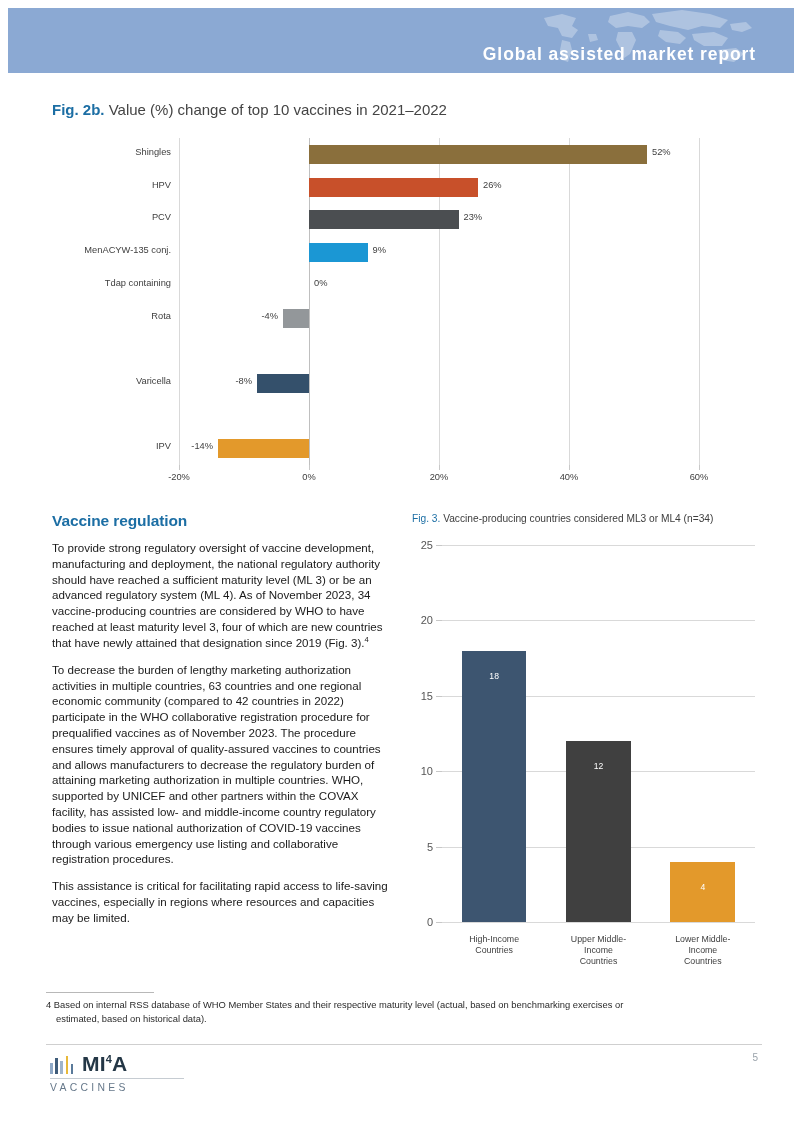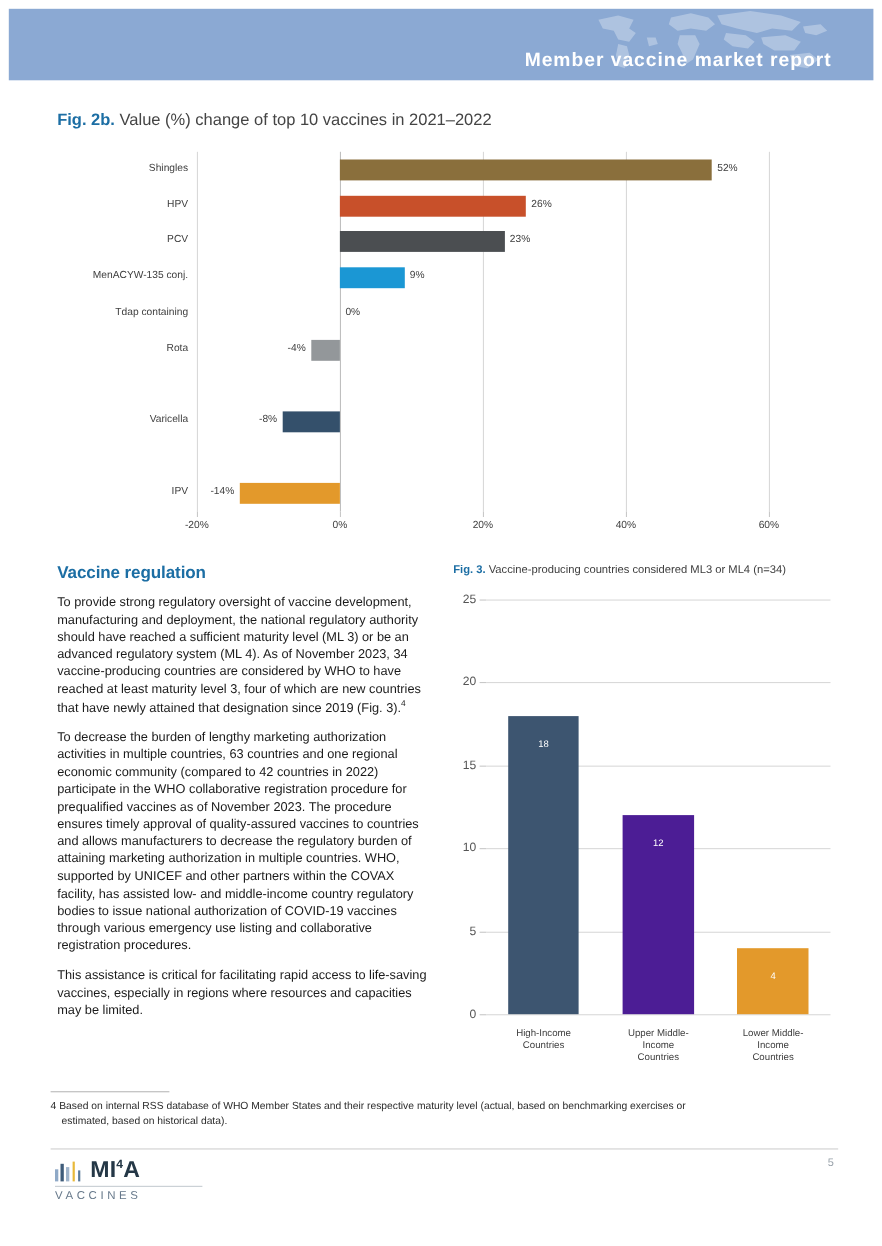--- a/index.html
+++ b/index.html
@@ -83,21 +83,21 @@
     font-size: 11.6px; line-height: 1.365; color: #1a1a1a;
     margin-bottom: 11px; text-align: left;
   }
   .para sup { font-size: 7.6px; vertical-align: super; }
 
   
   .fig3-caption {
     position: absolute; left: 412px; top: 513px;
     font-size: 10.2px; color: #3d3d3d;
   }
-  .fig3-caption .lbl { color: #1c6ea4; font-weight: bold; }
+  .fig3-caption .lbl { color: #1c6ea4; font-weight: normal; }
 
   .chart2 { position: absolute; left: 412px; top: 535px; width: 348px; height: 430px; }
   .c2-plot {
     position: absolute; left: 30px; top: 10px; width: 313px; height: 377px;
   }
   .c2-gline { position: absolute; left: 0; width: 313px; height: 1px; background: #d9d9d9; }
   .c2-tickmark { position: absolute; left: -6px; width: 6px; height: 1px; background: #c8c8c8; }
   .c2-ylab {
     position: absolute; right: 100%; margin-right: 9px;
     font-size: 11px; color: #555; transform: translateY(-50%); white-space: nowrap;
@@ -157,21 +157,21 @@
         <path d="M78 12 L96 8 L112 12 L118 18 L110 24 L96 22 L84 24 L76 18 Z"></path>
         <path d="M86 28 L100 28 L104 36 L98 50 L92 54 L88 44 L84 36 Z"></path>
         <path d="M120 10 L150 6 L178 10 L196 16 L188 24 L170 22 L156 26 L138 22 L124 18 Z"></path>
         <path d="M128 26 L146 28 L154 34 L148 40 L134 38 L126 32 Z"></path>
         <path d="M160 30 L182 28 L196 34 L190 42 L172 42 L162 36 Z"></path>
         <path d="M186 46 L204 44 L212 50 L202 58 L190 56 Z"></path>
         <path d="M198 20 L214 18 L220 24 L210 28 L200 26 Z"></path>
         <path d="M56 30 L64 30 L66 36 L58 38 Z"></path>
       </g>
     </svg>
-    <div class="header-title">Member vaccine market report</div>
+    <div class="header-title">Global assisted market report</div>
   </div>
 
   <div class="fig2b-caption">
     <span class="lbl">Fig. 2b.</span><span class="txt"> Value (%) change of top 10 vaccines in 2021–2022</span>
   </div>
 
   <div class="chart1">
     <div class="c1-plot" id="c1plot">
         <div class="c1-grid" style="left: 0px;"></div>
         <div class="c1-zero" style="left: 130px;"></div>
@@ -263,21 +263,21 @@
         <div class="c2-gline" style="top: 0px;"></div>
         <div class="c2-tickmark" style="top: 0px;"></div>
         <div class="c2-ylab" style="top: 0px;">25</div>
         <div class="c2-bar" style="left: 19.8233px; width: 64.6867px; height: 271.44px; background: rgb(61, 85, 112);">
           <div class="c2-bval" style="top: 20px;">18</div>
         </div>
         <div class="c2-xlab" style="left: 0px; width: 104.333px; top: 389px;">
           <div>High-Income</div>
           <div>Countries</div>
         </div>
-        <div class="c2-bar" style="left: 124.157px; width: 64.6867px; height: 180.96px; background: #4c1d95;">
+        <div class="c2-bar" style="left: 124.157px; width: 64.6867px; height: 180.96px; background: #404040;">
           <div class="c2-bval" style="top: 20px;">12</div>
         </div>
         <div class="c2-xlab" style="left: 104.333px; width: 104.333px; top: 389px;">
           <div>Upper Middle-</div>
           <div>Income</div>
           <div>Countries</div>
         </div>
         <div class="c2-bar" style="left: 228.49px; width: 64.6867px; height: 60.32px; background: rgb(227, 153, 43);">
           <div class="c2-bval" style="top: 20px;">4</div>
         </div>

